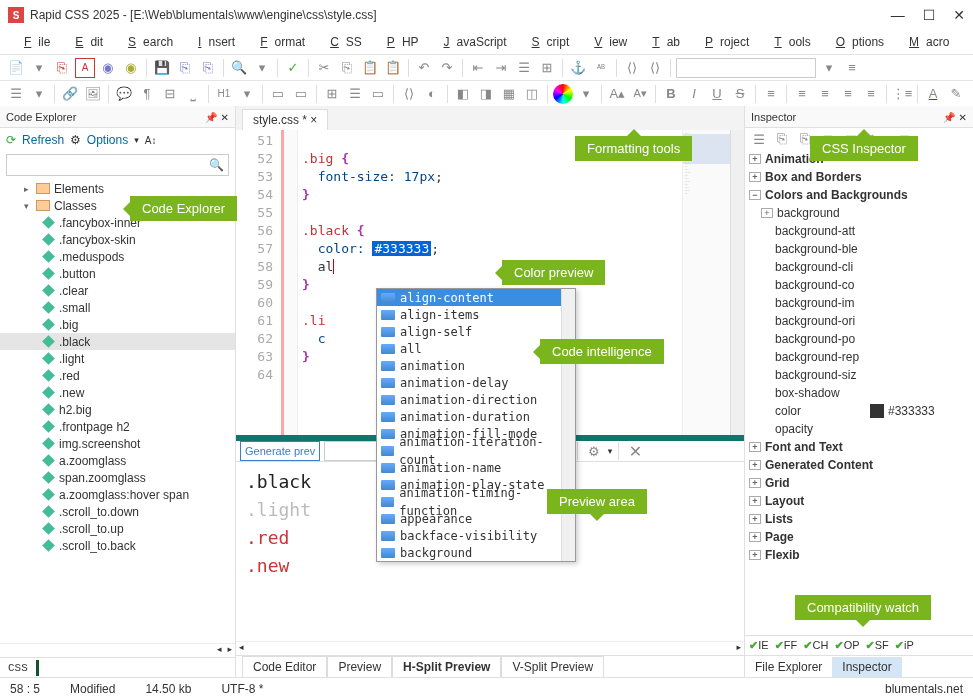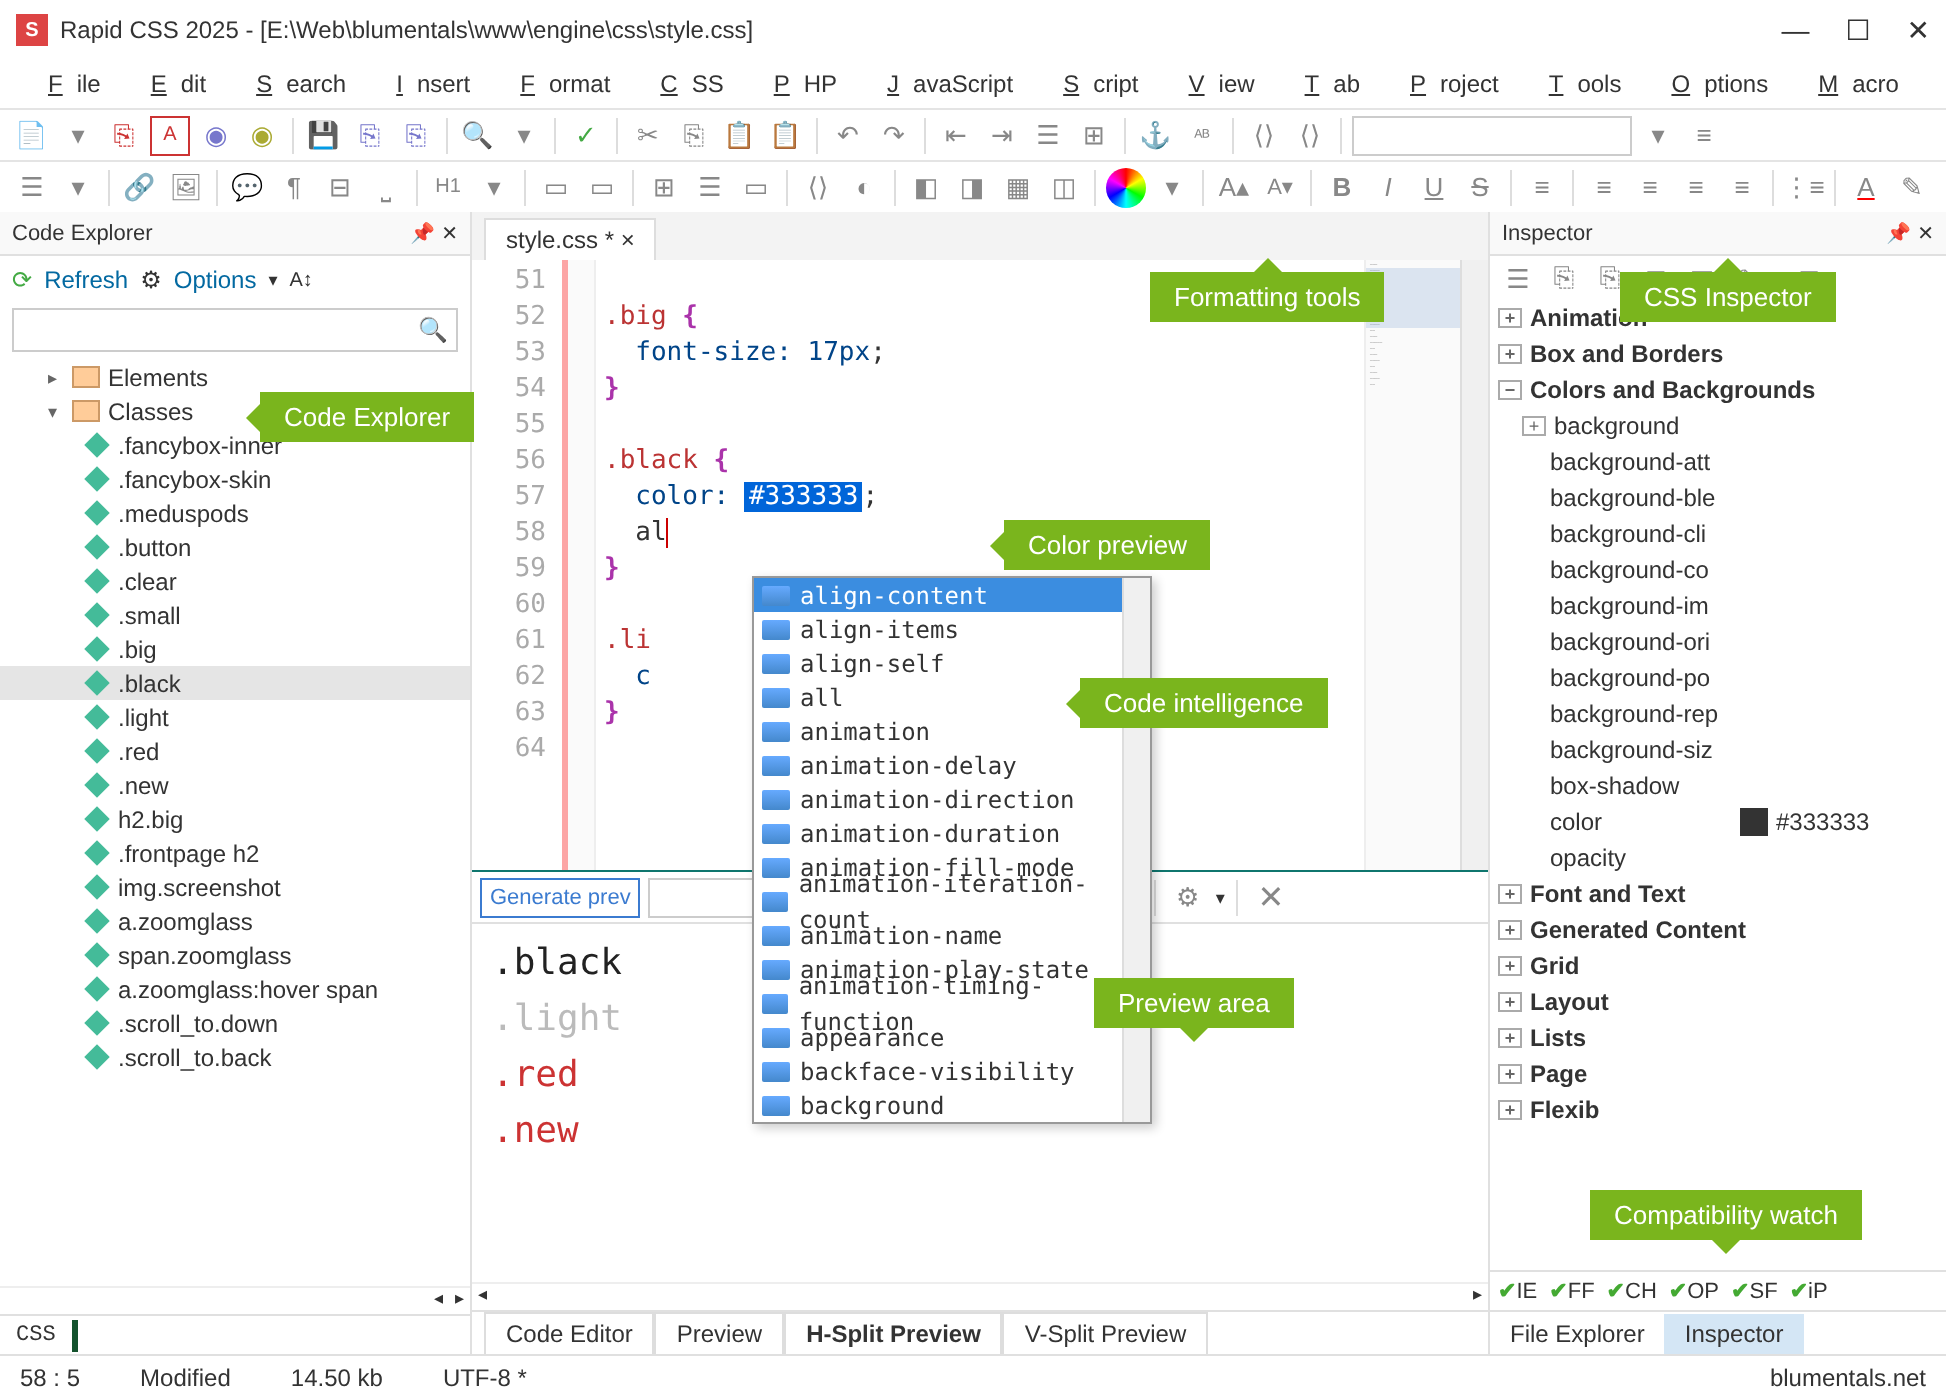--- a/index.html
+++ b/index.html
@@ -50,21 +50,21 @@
 .caret-al { color: #333; }
 .caret-bar { border-right: 1px solid #c00; }
 .minimap { width: 48px; background: #fafafa; border-left: 1px solid #eee; position: relative; overflow: hidden; }
 .minimap-lines { font-size: 2px; line-height: 3px; color: #bbb; padding: 2px; }
 .minimap-view { position: absolute; left: 0; right: 0; top: 4px; height: 30px; background: rgba(150,180,220,0.3); }
 .autocomplete { position: absolute; left: 78px; top: 158px; width: 200px; background: #fff; border: 1px solid #999; box-shadow: 2px 2px 5px rgba(0,0,0,0.2); max-height: 290px; overflow: hidden; z-index: 10; }
 .ac-item { display: flex; align-items: center; height: 17px; padding: 0 4px; font-size: 12px; }
 .ac-item.sel { background: #3b8de0; color: #fff; }
 .ac-icon { width: 14px; height: 10px; background: linear-gradient(#6af,#48c); margin-right: 5px; border-radius: 1px; }
 .ac-scroll { position: absolute; right: 0; top: 0; width: 14px; bottom: 0; background: #f0f0f0; border-left: 1px solid #ddd; }
-.preview-bar { height: 26px; border-top: 1px solid #0f766e; display: flex; align-items: center; padding: 0 4px; gap: 4px; }
+.preview-bar { height: 26px; border-top: 6px solid #0f766e; display: flex; align-items: center; padding: 0 4px; gap: 4px; }
 .preview-bar .addr { height: 20px; border: 1px solid #3b7bd0; color: #3b7bd0; font-size: 11px; padding: 2px 4px; display: flex; align-items: center; }
 .preview-bar .sel { width: 190px; height: 20px; border: 1px solid #ccc; }
 .preview-content { height: 180px; border-top: 1px solid #e0e0e0; padding: 6px 10px; font-family: Consolas, monospace; font-size: 18px; line-height: 28px; color: #888; }
 .preview-content .black { color: #222; }
 .preview-content .light { color: #bbb; }
 .preview-content .red { color: #c33; }
 .preview-content .new { color: #c33; }
 .center-bottom-tabs { height: 22px; border-top: 1px solid #e0e0e0; display: flex; align-items: center; padding-left: 6px; gap: 0; }
 .center-bottom-tabs span { padding: 3px 10px; font-size: 12px; border: 1px solid #ddd; border-bottom: none; }
 .center-bottom-tabs .active { font-weight: bold; text-align: center; }
@@ -251,20 +251,21 @@
         <div class="tree-row indent2"><span class="diamond"></span>.light</div>
         <div class="tree-row indent2"><span class="diamond"></span>.red</div>
         <div class="tree-row indent2"><span class="diamond"></span>.new</div>
         <div class="tree-row indent2"><span class="diamond"></span>h2.big</div>
         <div class="tree-row indent2"><span class="diamond"></span>.frontpage h2</div>
         <div class="tree-row indent2"><span class="diamond"></span>img.screenshot</div>
         <div class="tree-row indent2"><span class="diamond"></span>a.zoomglass</div>
         <div class="tree-row indent2"><span class="diamond"></span>span.zoomglass</div>
         <div class="tree-row indent2"><span class="diamond"></span>a.zoomglass:hover span</div>
         <div class="tree-row indent2"><span class="diamond"></span>.scroll_to.down</div>
+        <div class="tree-row indent2"><span class="diamond"></span>.scroll_to.up</div>
         <div class="tree-row indent2"><span class="diamond"></span>.scroll_to.back</div>
       </div>
     <div style="height:14px;border-top:1px solid #eee;display:flex">
         <div style="flex:1"></div>
         <span style="font-size:9px;padding:0 3px">◂</span>
         <span style="font-size:9px;padding:0 3px">▸</span>
       </div>
     <div class="left-bottom-tabs">
       <span>CSS</span>
     </div>

